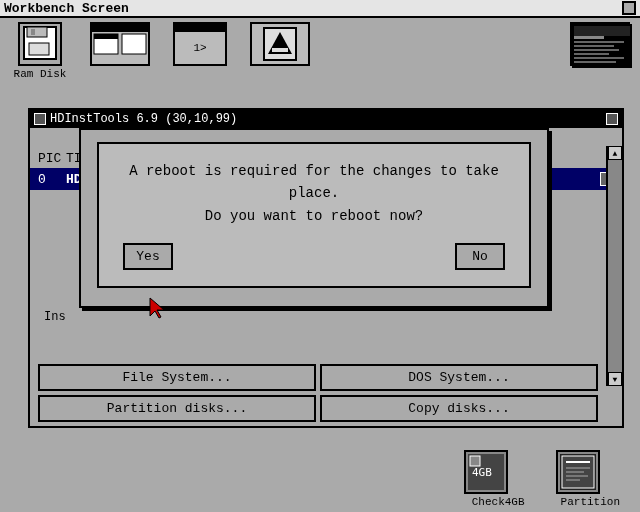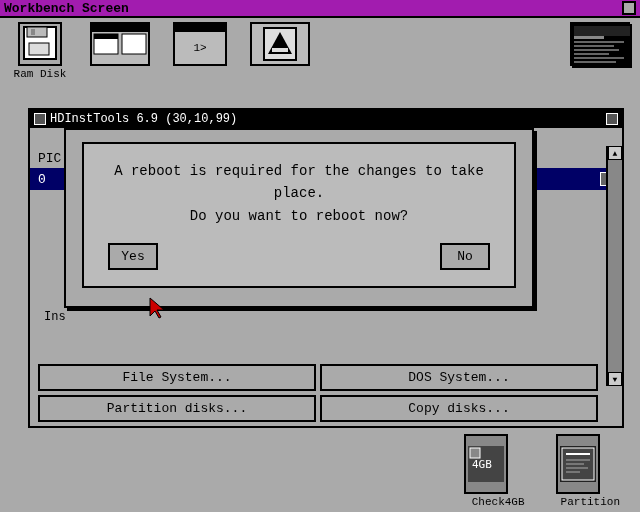--- a/index.html
+++ b/index.html
@@ -8,21 +8,21 @@
       height: 512px;
       background: #aaaaaa;
       font-family: 'Courier New', monospace;
       font-size: 13px;
       overflow: hidden;
       position: relative;
     }
 
     
     .workbench-titlebar {
-      background: #a21caf;
+      background: #e5e5e5;
       border-bottom: 2px solid #000;
       height: 18px;
       display: flex;
       align-items: center;
       padding: 0 4px;
       justify-content: space-between;
     }
     .workbench-titlebar-title {
       font-size: 13px;
       font-weight: bold;
@@ -221,21 +221,21 @@
       width: 100%;
       height: 100%;
       border: 2px solid #000;
       z-index: -1;
     }
 
     
     .dialog-overlay {
       position: absolute;
       top: 128px;
-      left: 64px;
+      left: 79px;
       width: 470px;
       height: 180px;
       background: #aaaaaa;
       border: 2px solid #000;
       z-index: 10;
       box-shadow: 3px 3px 0 #000;
     }
     .dialog-inner {
       margin: 12px 16px;
       border: 2px solid #000;
@@ -275,21 +275,21 @@
       gap: 12px;
     }
     .bottom-icon {
       display: flex;
       flex-direction: column;
       align-items: center;
       cursor: pointer;
     }
     .bottom-icon-box {
       width: 44px;
-      height: 60px;
+      height: 44px;
       border: 2px solid #000;
       background: #888;
       display: flex;
       align-items: center;
       justify-content: center;
     }
     .bottom-icon-label {
       font-size: 11px;
       text-align: center;
       margin-top: 2px;

